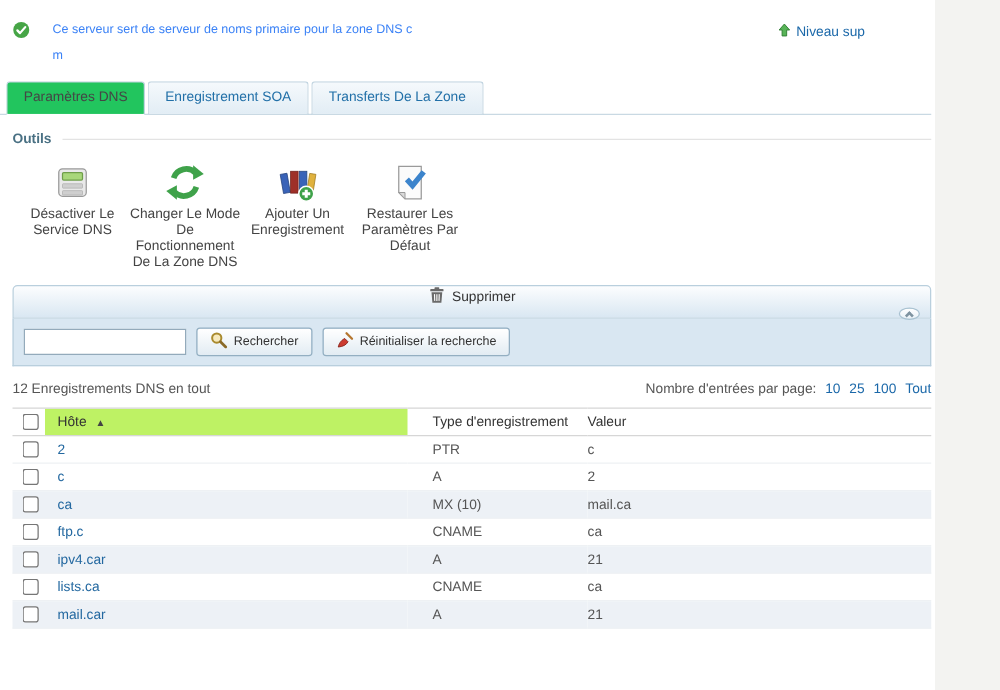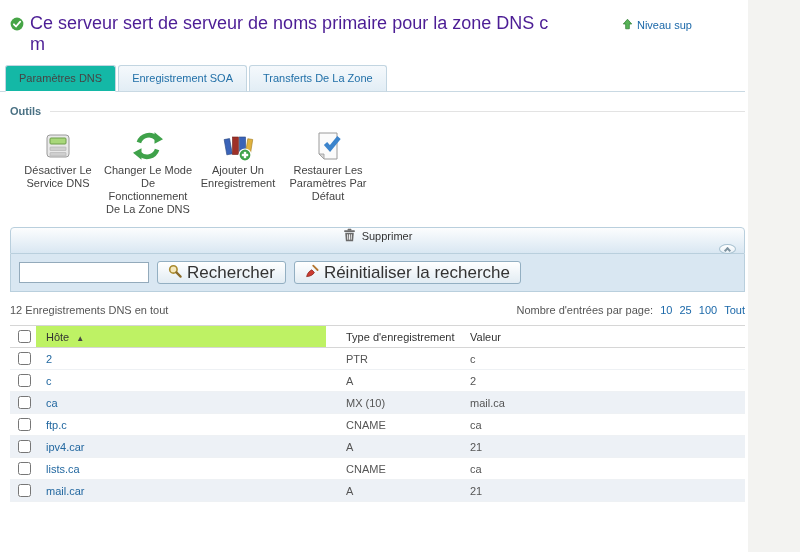--- a/index.html
+++ b/index.html
@@ -8,32 +8,32 @@
     width:800px; height:552px; position:relative; overflow:hidden;
     background:#ffffff; color:#444;
     font-family:"Liberation Sans", sans-serif; font-size:11px;
   }
   .right-strip { position:absolute; left:748px; top:0; width:52px; height:552px; background:#f3f3f1; }
   .page { position:relative; width:748px; }
 
   
   .status-row { display:flex; align-items:flex-start; padding:13px 0 0 10px; }
   .status-icon { flex:0 0 auto; margin-top:4px; }
-  .status-text { margin-left:6px; font-size:18px; color:#4c1d95; line-height:21px; }
+  .status-text { margin-left:18px; font-size:10px; color:#3b82f6; line-height:21px; }
 
   .up-level { position:absolute; top:18px; right:56px; display:flex; align-items:center; gap:4px;
               color:#1b68a9; cursor:pointer; text-decoration:none; }
 
   
   .tabs { display:flex; align-items:flex-end; padding-left:5px; margin-top:9px;
           border-bottom:1px solid #c9d9e3; width:745px; }
   .tab { padding:6px 13px 7px 13px; margin-right:2px; position:relative; top:1px; cursor:pointer;
          border:1px solid #c2d5e1; border-bottom:1px solid #c9d9e3; border-radius:3px 3px 0 0;
          background:linear-gradient(#f5f9fc,#e2edf5); color:#2270a8; white-space:nowrap; }
-  .tab.active { background:#14b8a6; color:#454545; border-bottom:1px solid #ffffff; }
+  .tab.active { background:#22c55e; color:#454545; border-bottom:1px solid #ffffff; }
 
   
   .section-hdr { display:flex; align-items:center; margin:13px 3px 0 10px; }
   .section-hdr .ttl { color:#497083; font-weight:bold; white-space:nowrap; }
   .section-hdr .line { flex:1; border-top:1px solid #e3e3e3; margin-left:9px; }
 
   
   .tools { display:flex; padding-left:13px; margin-top:13px; }
   .tool { width:90px; text-align:center; cursor:pointer; }
   .tool .ticon { display:inline-block; width:32px; height:32px; }
@@ -50,21 +50,21 @@
                   cursor:pointer; }
   .chev { width:5px; height:5px; border-left:2px solid #7e93a0; border-top:2px solid #7e93a0;
           transform:rotate(45deg); margin-top:3px; }
 
   .search-panel { border:1px solid #b9cfdd; border-top:none; background:#d9e7f2;
                   padding:7px 8px; display:flex; align-items:center; gap:8px; }
   .search-input { width:130px; height:21px; border:1px solid #93aabb; padding:0 4px;
                   font-family:"Liberation Sans",sans-serif; font-size:11px; }
   .btn { display:inline-flex; align-items:center; gap:5px; height:23px; padding:0 10px;
          border:1px solid #93afc2; border-radius:3px; color:#333; cursor:pointer;
-         background:linear-gradient(#ffffff,#e2ecf3); font-size:17px;justify-content:center; }
+         background:linear-gradient(#ffffff,#e2ecf3); font-size:10px;justify-content:center; }
 
   .summary-row { display:flex; align-items:center; margin:12px 3px 0 10px; color:#555; width:735px; }
   .pager { margin-left:auto; }
   .pager .plabel { color:#555; }
   .pager a { color:#1b68a9; text-decoration:none; margin-left:4px; cursor:pointer; }
 
   
   table.records { width:735px; margin:9px 0 0 10px; border-collapse:collapse; table-layout:fixed; }
   th, td { text-align:left; font-weight:normal; padding:0; height:22px; vertical-align:middle; }
   thead th { border-top:1px solid #d6d6d6; border-bottom:1px solid #d6d6d6; color:#333; cursor:pointer; }

